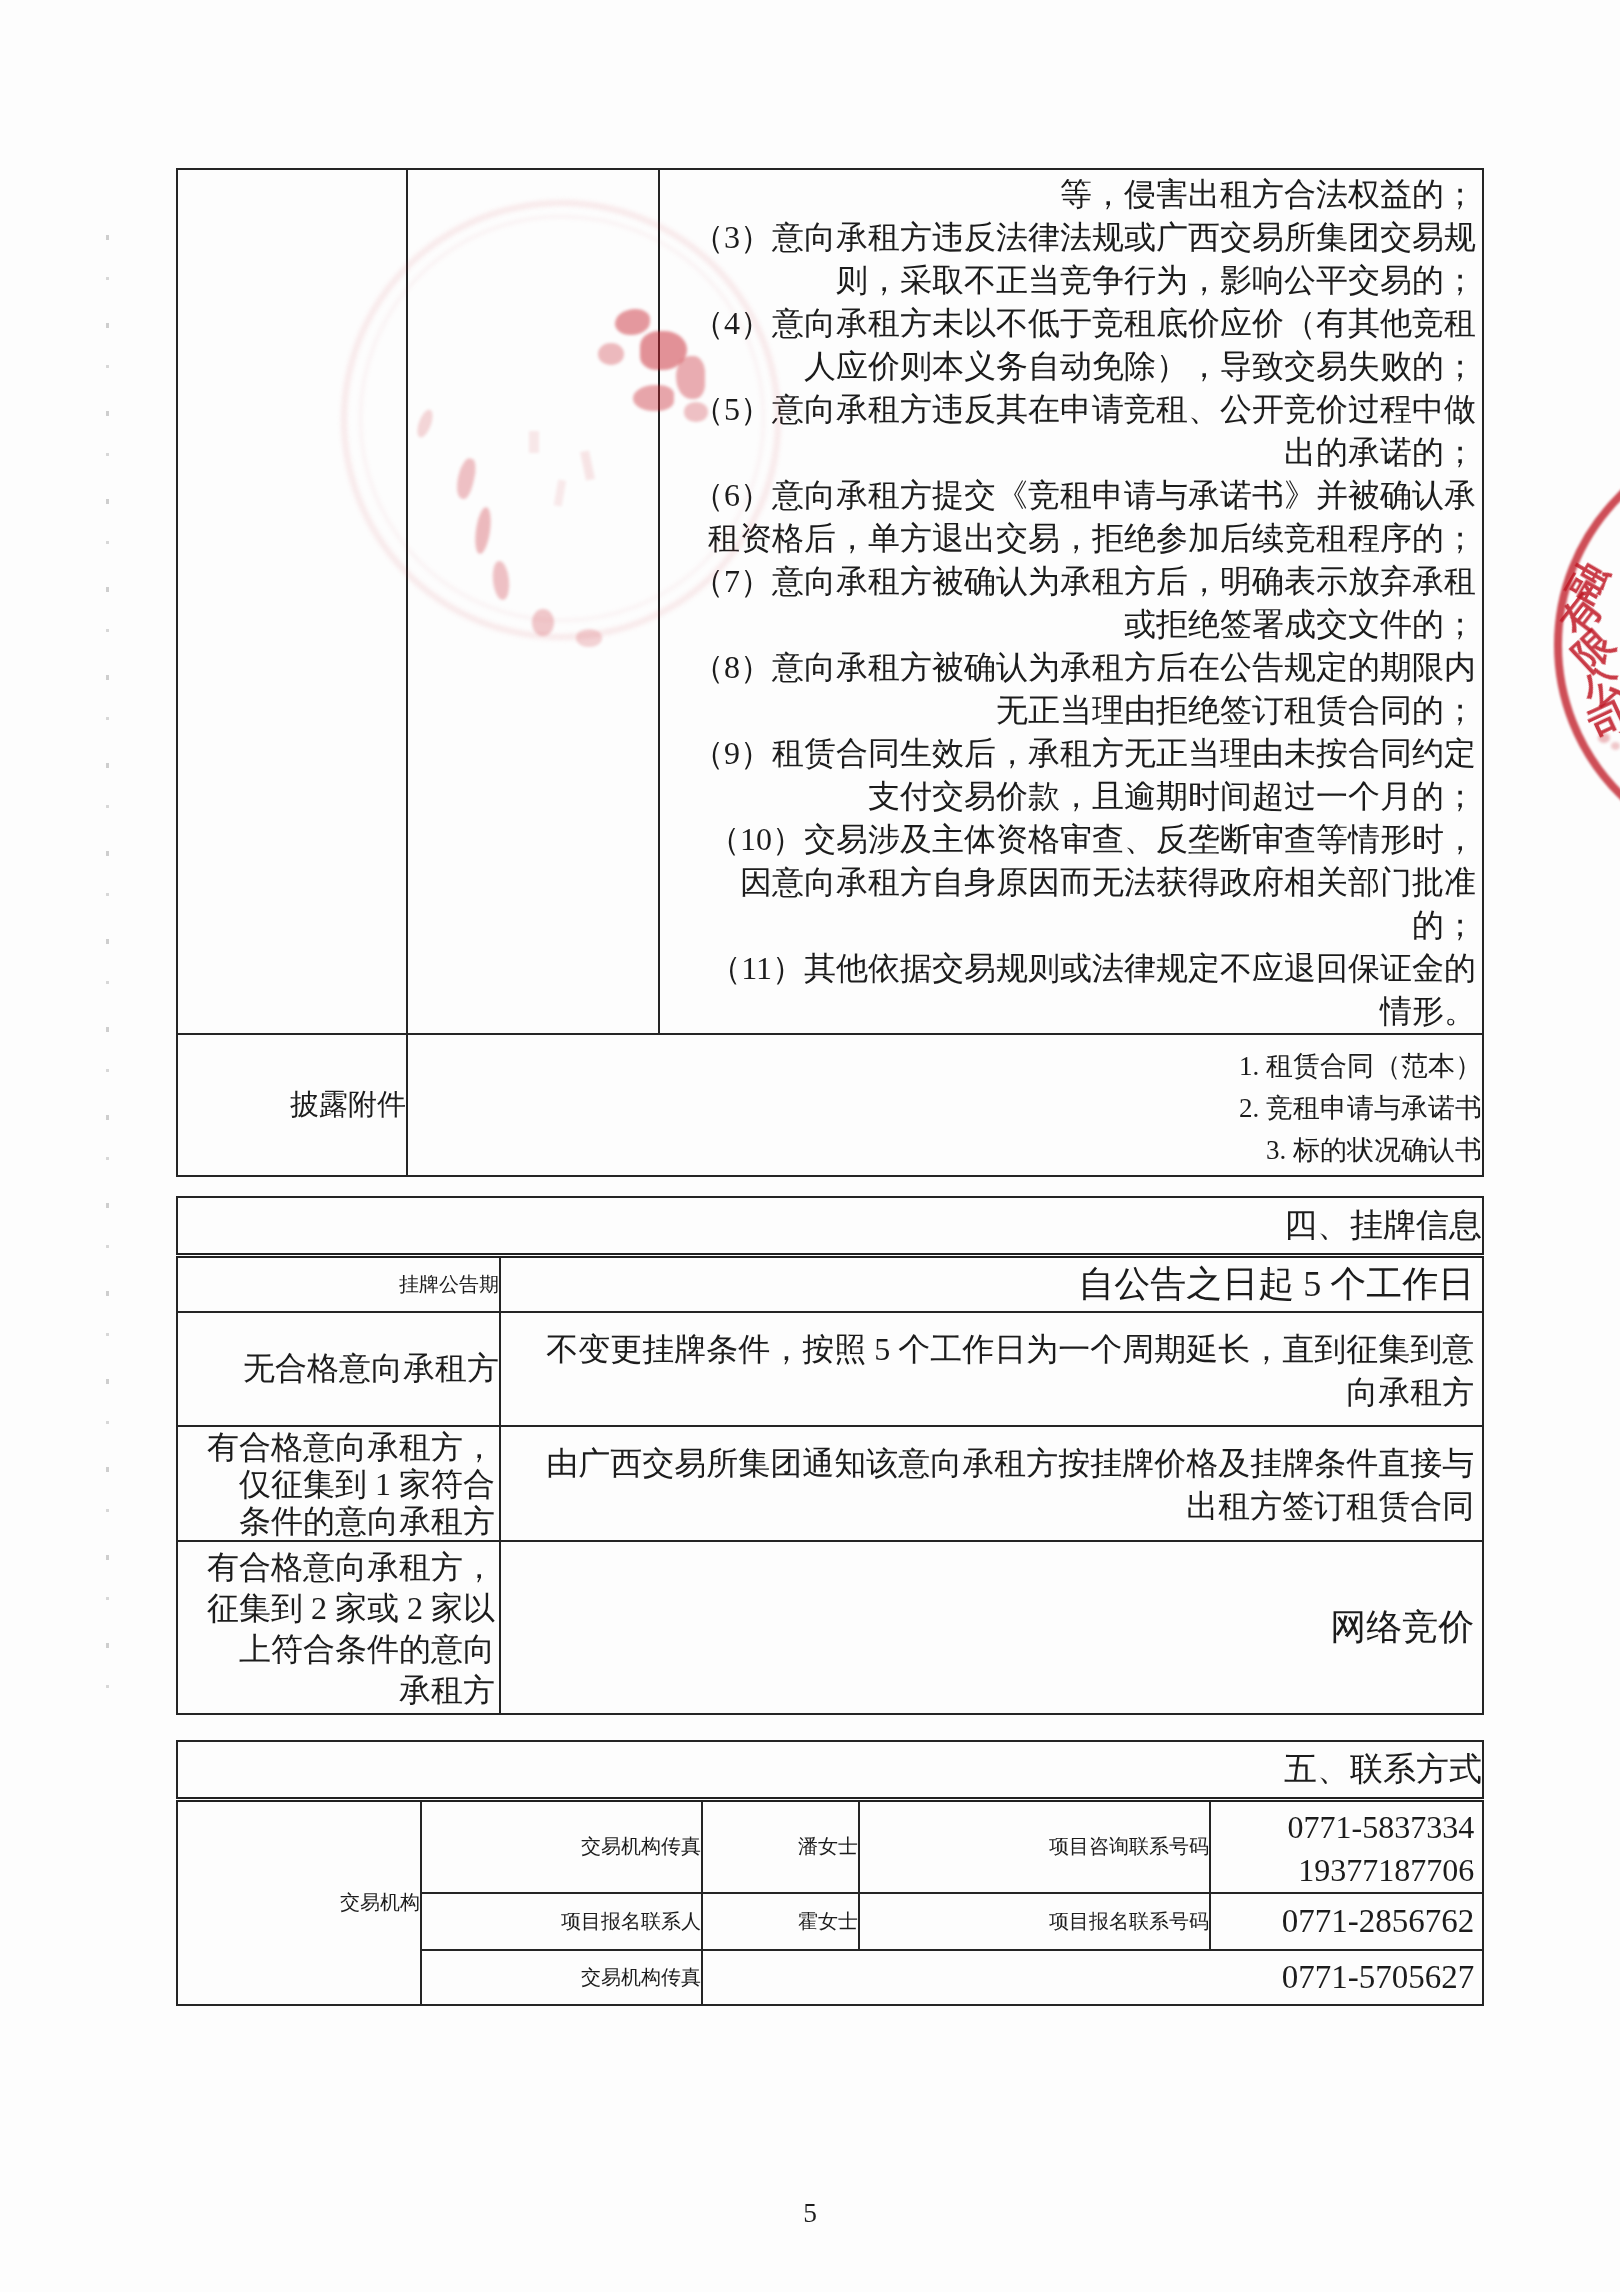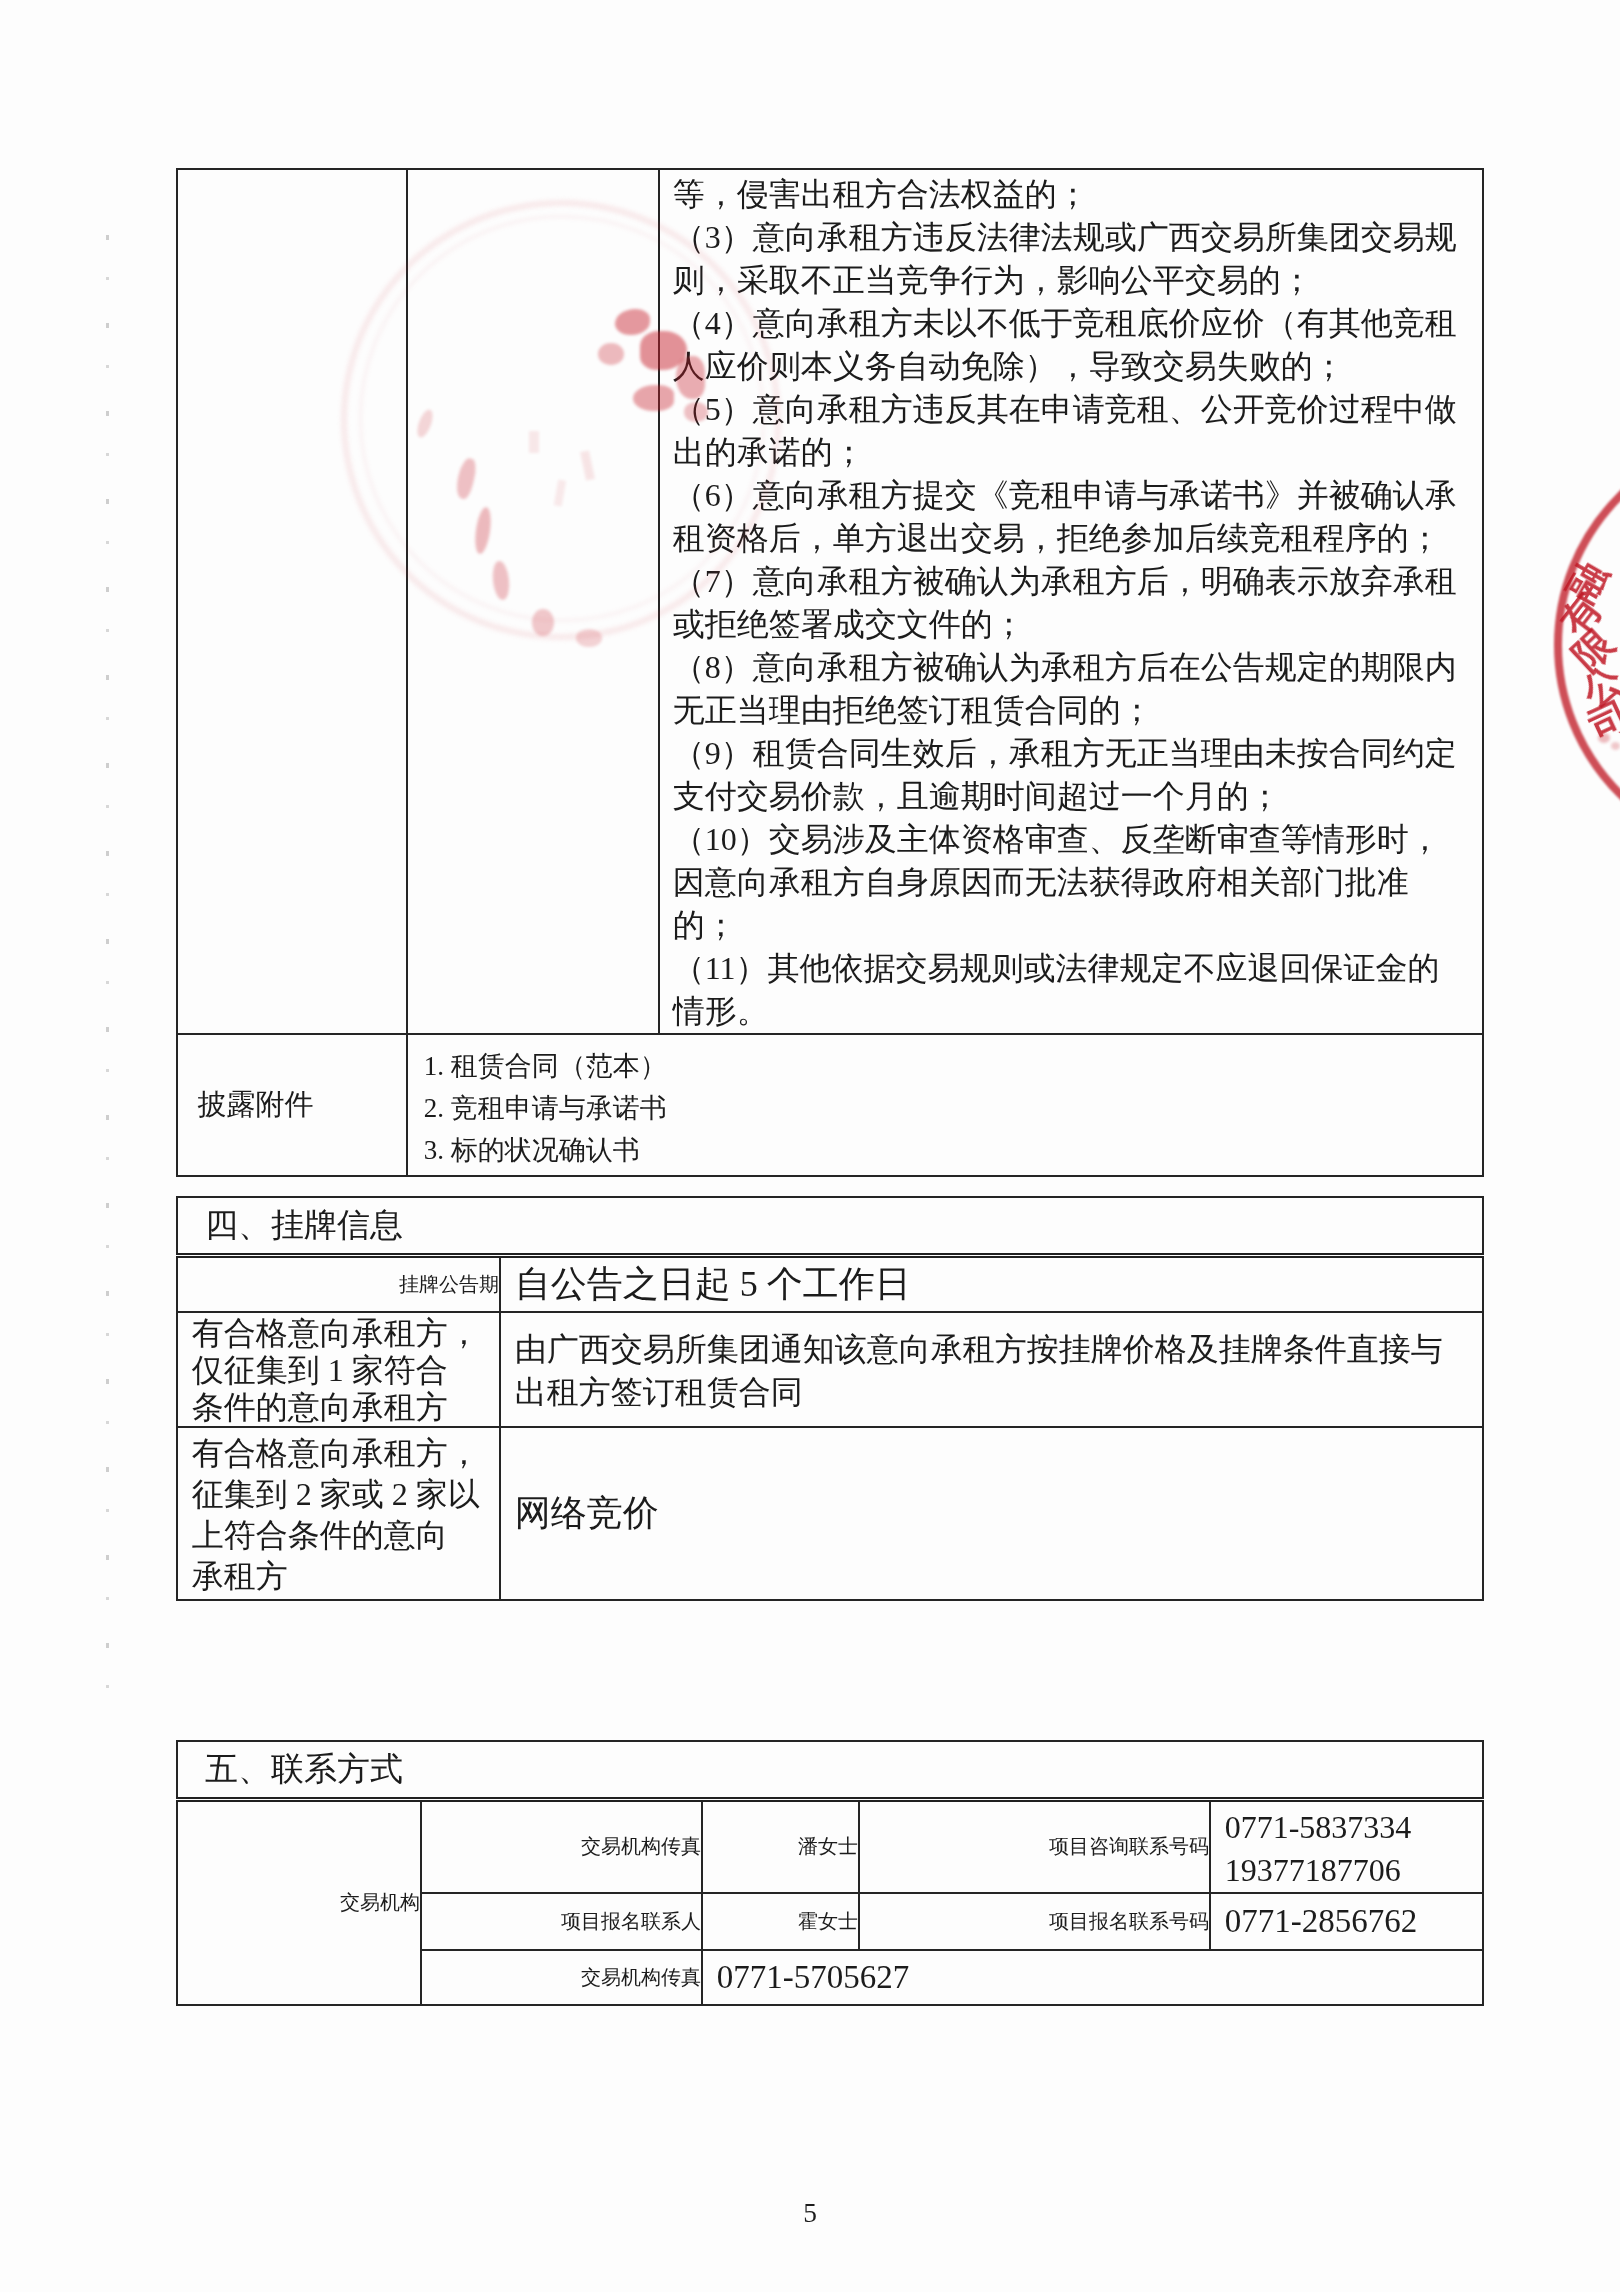--- a/index.html
+++ b/index.html
@@ -2,21 +2,21 @@
 <html><head>
 <meta charset="utf-8">
 <style>
   html,body{margin:0;padding:0;background:#e8e8e8;}
   .page{
     position:relative;width:1620px;height:2293px;margin:0 auto;
     background:#fdfdfd;overflow:hidden;
     font-family:"Liberation Serif","DejaVu Serif",serif;color:#1c1c1c;
   }
   table{border-collapse:collapse;table-layout:fixed;position:absolute;}
-  td{border:2px solid #252525;vertical-align:middle;padding:0;overflow:hidden;}
+  td{border:2px solid #252525;vertical-align:middle;padding:0;overflow:hidden;text-align:right;}
   .doc-table{border:2.9px solid #202020;}
 
   
   .t-top{left:176px;top:168px;width:1307px;}
   .cell-longtext{padding:2.9px 5.9px 0 12.7px;}
   .cell-longtext .line{height:43px;line-height:43px;font-size:32px;white-space:nowrap;}
   .cell-attach-label{font-size:29px;padding-left:19.6px;}
   .cell-attach-list{padding:5.9px 0 0 15.7px;}
   .cell-attach-list .line{height:42px;line-height:42px;font-size:27px;white-space:nowrap;}
 
@@ -120,20 +120,27 @@
       </colgroup>
     <tbody>
         <tr>
       <td colspan="2" style="height:55px" class="sec-header">四、挂牌信息</td>
     </tr>
     <tr>
       <td style="height:53px" class="lbl-center">挂牌公告期</td>
       <td class="val-left">自公告之日起 5 个工作日</td>
     </tr>
     <tr>
+      <td style="height:112px" class="lbl-left">无合格意向承租方</td>
+      <td class="val-lines">
+        <div class="line">不变更挂牌条件，按照 5 个工作日为一个周期延长，直到征集到意</div>
+        <div class="line">向承租方</div>
+      </td>
+    </tr>
+    <tr>
       <td style="height:110px" class="lbl-lines">
         <div class="line">有合格意向承租方，</div>
         <div class="line">仅征集到 1 家符合</div>
         <div class="line">条件的意向承租方</div>
       </td>
       <td class="val-lines">
         <div class="line">由广西交易所集团通知该意向承租方按挂牌价格及挂牌条件直接与</div>
         <div class="line">出租方签订租赁合同</div>
       </td>
     </tr>

